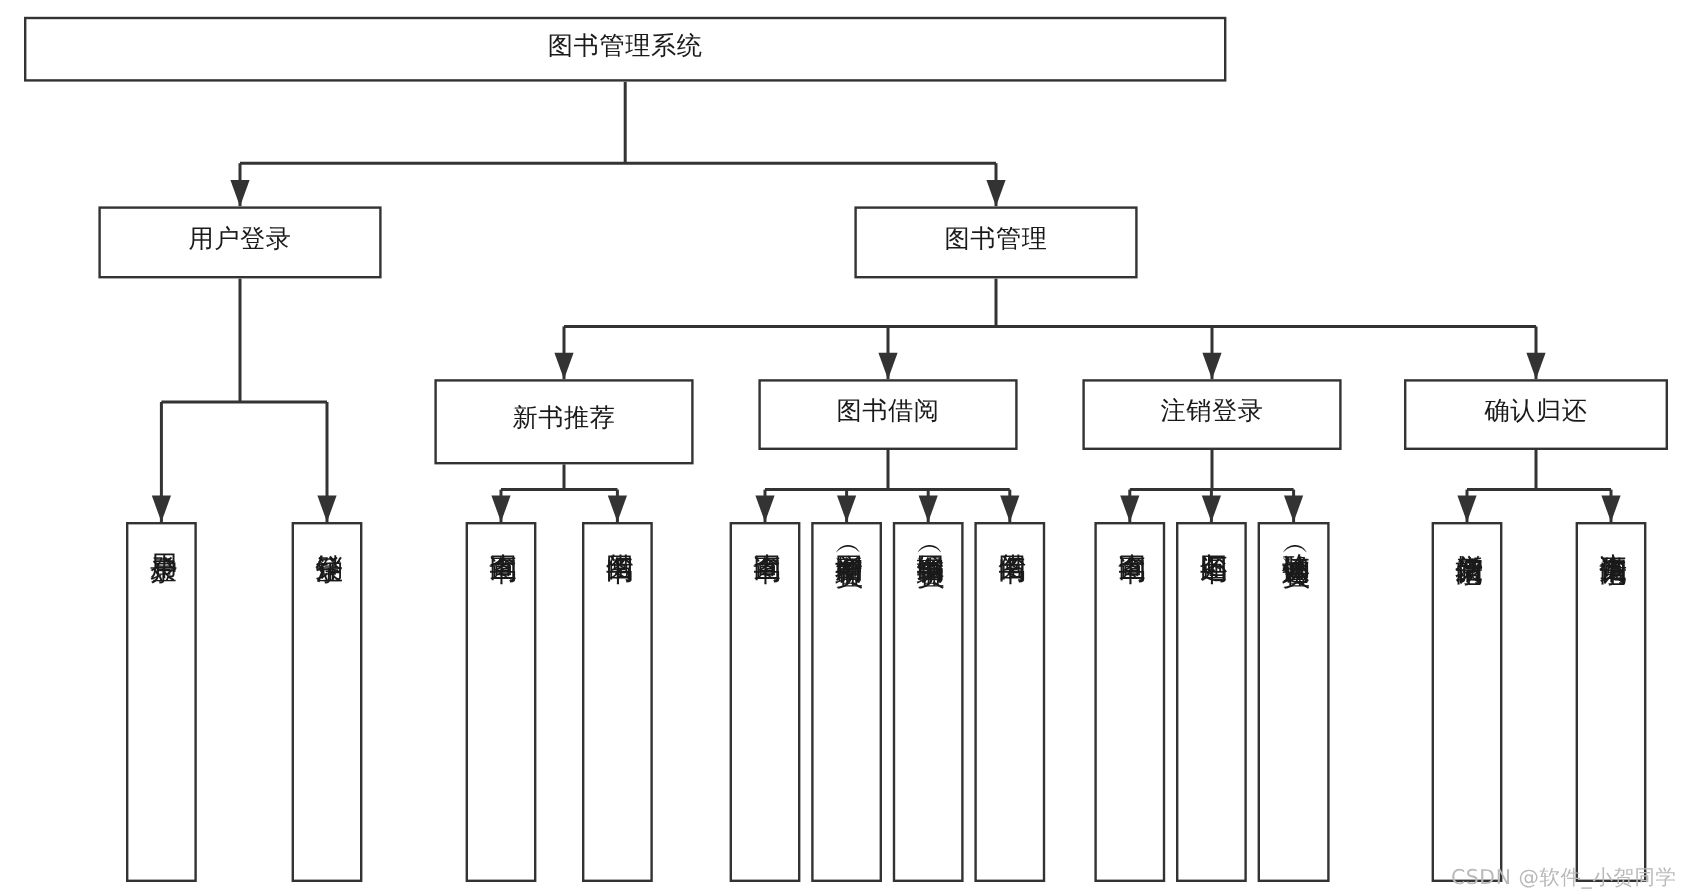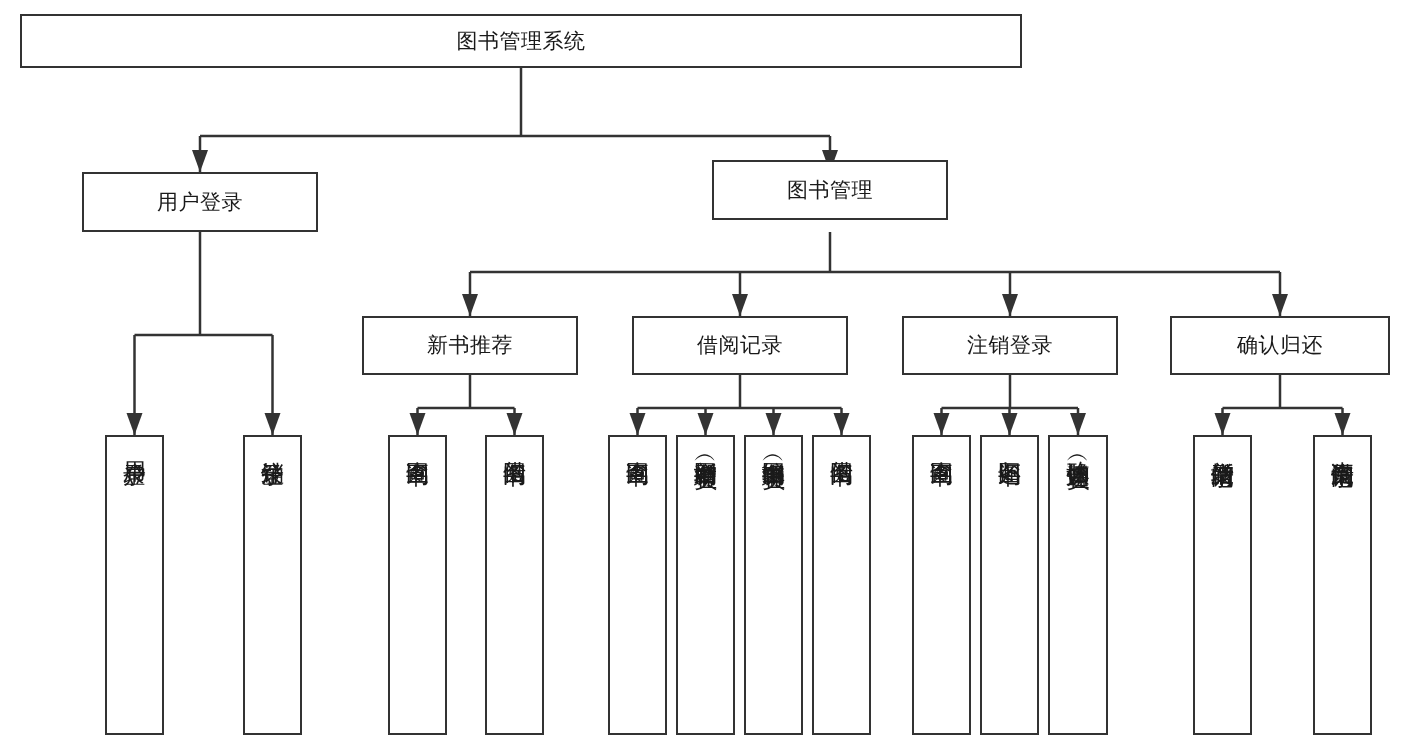--- a/index.html
+++ b/index.html
@@ -32,20 +32,21 @@
     display: flex;
     align-items: center;
     justify-content: center;
     color: #1a1a1a;
   }
   .node .label {
     display: block;
     text-align: right;
     line-height: 1.05;
     letter-spacing: 0.5px;
+    font-family: Liberation Mono, monospace;
   }
   .node.horiz .label {
     font-size: 21px;
   }
   .node.vert {
     align-items: flex-start;
     justify-content: center;
     padding-top: 6px;
   }
   .node.vert .label {
@@ -124,28 +125,28 @@
       <line x1="1342.5" y1="408" x2="1342.5" y2="435" stroke="#333333" stroke-width="2.5"></line>
       <polygon points="1334.5,413 1350.5,413 1342.5,435" fill="#333333"></polygon>
     </svg>
   <div id="nodes-layer">
       <div class="node horiz" style="left: 20px; top: 14px; width: 1002px; height: 54px;">
         <span class="label">图书管理系统</span>
       </div>
       <div class="node horiz" style="left: 82px; top: 172px; width: 236px; height: 60px;">
         <span class="label">用户登录</span>
       </div>
-      <div class="node horiz" style="left: 712px; top: 160px; width: 236px; height: 60px;">
+      <div class="node horiz" style="left: 712px; top: 172px; width: 236px; height: 60px;">
         <span class="label">图书管理</span>
       </div>
-      <div class="node horiz" style="left: 362px; top: 316px; width: 216px; height: 59px;">
+      <div class="node horiz" style="left: 362px; top: 316px; width: 216px; height: 71px;">
         <span class="label">新书推荐</span>
       </div>
       <div class="node horiz" style="left: 632px; top: 316px; width: 216px; height: 59px;">
-        <span class="label">借阅记录</span>
+        <span class="label">图书借阅</span>
       </div>
       <div class="node horiz" style="left: 902px; top: 316px; width: 216px; height: 59px;">
         <span class="label">注销登录</span>
       </div>
       <div class="node horiz" style="left: 1170px; top: 316px; width: 220px; height: 59px;">
         <span class="label">确认归还</span>
       </div>
       <div class="node vert" style="left: 105px; top: 435px; width: 59px; height: 300px;">
         <span class="label">用户登录</span>
       </div>
@@ -179,13 +180,14 @@
       <div class="node vert" style="left: 1048px; top: 435px; width: 60px; height: 300px;">
         <span class="label">确认归还（管理员）</span>
       </div>
       <div class="node vert" style="left: 1193px; top: 435px; width: 59px; height: 300px;">
         <span class="label">新增借阅记录</span>
       </div>
       <div class="node vert" style="left: 1313px; top: 435px; width: 59px; height: 300px;">
         <span class="label">查询借阅记录</span>
       </div>
     </div>
+  <div id="watermark">CSDN @软件_小贺同学</div>
 </div>
 
 </body></html>

